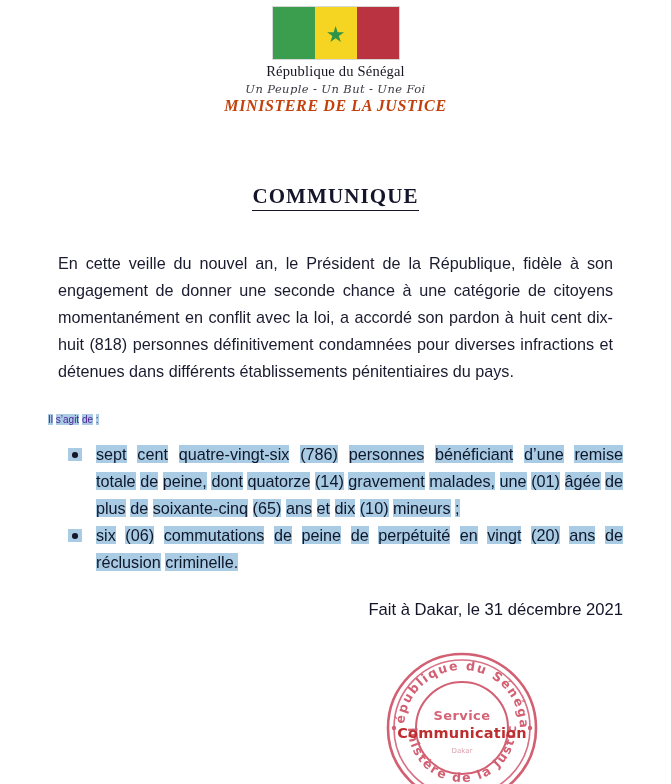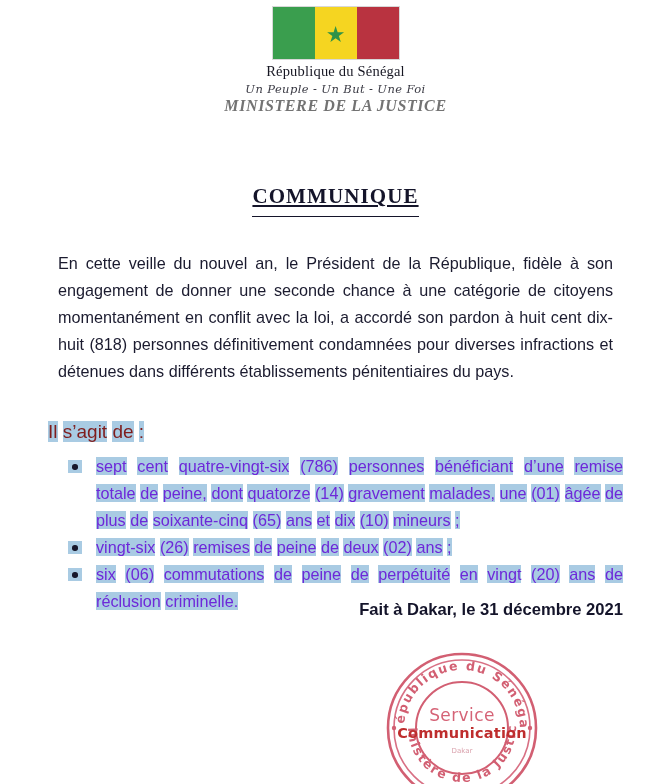--- a/index.html
+++ b/index.html
@@ -68,82 +68,81 @@
     color: #3a3a44;
     letter-spacing: .4px;
     margin-top: 2px;
     transform: scaleY(0.92);
   }
   .ministry {
     font-family: "Liberation Serif", serif;
     font-style: italic;
     font-weight: bold;
     font-size: 16px;
-    color: #737373;
+    color: #c2410c;
     letter-spacing: .6px;
     margin-top: 1px;
   }
 
   
   .doc-title {
     position: absolute;
     left: 0;
     top: 184px;
     width: 671px;
     text-align: center;
     font-family: "Liberation Serif", serif;
     font-weight: bold;
     font-size: 21px;
     letter-spacing: 1.1px;
     color: #14142a;
   }
   .doc-title span {
     border-bottom: 1.6px solid #14142a;
-    padding-bottom: 8px;
-    text-decoration: underline;
+    padding-bottom: 2px;
   }
 
   
   .body-wrap {
     position: absolute;
     left: 48px;
     top: 240px;
     width: 575px;
   }
   p.para {
     margin: 10px;
     font-size: 16.2px;
     line-height: 27px;
     text-align: justify;
     text-align-last: left;
     color: #1b1b2f;
   }
   .lead-in {
-    margin: 33px 0 0 0;
-    font-size: 19px;
+    margin: 21px 0 0 0;
+    font-size: 10px;
     line-height: 27px;
-    color: #7f1d1d;
+    color: #4c1d95;
   }
 
   
   .hl { background: #a9cbe3; }
 
   ul.bullets {
     margin: 8px 0 0 0;
     padding: 0;
     list-style: none;
   }
   ul.bullets > li {
     position: relative;
     padding-left: 48px;
     font-size: 16.2px;
     line-height: 27px;
     text-align: justify;
     text-align-last: left;
-    color: #6d28d9;
+    color: #0f172a;
   }
   .bullet-dot {
     position: absolute;
     left: 20px;
     top: 7px;
     width: 14px;
     height: 13px;
     background: #a9cbe3;
   }
   .bullet-dot::before {
@@ -158,21 +157,21 @@
   }
 
   
   .signature {
     position: absolute;
     left: 0;
     top: 600px;
     width: 623px;
     text-align: right;
     font-size: 16.6px;
-    font-weight: bold;
+    font-weight: normal;
     color: #14142a;
   }
 
   
   .stamp {
     position: absolute;
     left: 382px;
     top: 648px;
     width: 160px;
     height: 160px;
@@ -182,22 +181,22 @@
   .stamp-center {
     position: absolute;
     left: 0;
     top: 58px;
     width: 160px;
     text-align: center;
     pointer-events: none;
   }
   .stamp-center .l1 {
     font-family: "DejaVu Sans", sans-serif;
-    font-size: 17px;
-    font-weight: normal;
+    font-size: 13px;
+    font-weight: bold;
     color: #d2566b;
     letter-spacing: .4px;
     line-height: 19px;
   }
   .stamp-center .l2 {
     font-family: "DejaVu Sans", sans-serif;
     font-size: 14.5px;
     font-weight: bold;
     color: #b91c1c;
     letter-spacing: .2px;
@@ -238,24 +237,20 @@
 <div class="body-wrap">
 
   <p class="para">En cette veille du nouvel an, le Président de la République, fidèle à son engagement de donner une seconde chance à une catégorie de citoyens momentanément en conflit avec la loi, a accordé son pardon à huit cent dix-huit (818) personnes définitivement condamnées pour diverses infractions et détenues dans différents établissements pénitentiaires du pays.</p>
 
   <p class="lead-in"><span class="hl">Il</span> <span class="hl">s’agit</span> <span class="hl">de</span> <span class="hl">:</span></p>
 
   <ul class="bullets">
     <li>
       <span class="bullet-dot"></span>
       <span class="hl-target"><span class="hl">sept</span> <span class="hl">cent</span> <span class="hl">quatre-vingt-six</span> <span class="hl">(786)</span> <span class="hl">personnes</span> <span class="hl">bénéficiant</span> <span class="hl">d’une</span> <span class="hl">remise</span> <span class="hl">totale</span> <span class="hl">de</span> <span class="hl">peine,</span> <span class="hl">dont</span> <span class="hl">quatorze</span> <span class="hl">(14)</span> <span class="hl">gravement</span> <span class="hl">malades,</span> <span class="hl">une</span> <span class="hl">(01)</span> <span class="hl">âgée</span> <span class="hl">de</span> <span class="hl">plus</span> <span class="hl">de</span> <span class="hl">soixante-cinq</span> <span class="hl">(65)</span> <span class="hl">ans</span> <span class="hl">et</span> <span class="hl">dix</span> <span class="hl">(10)</span> <span class="hl">mineurs</span> <span class="hl">;</span></span>
-    </li>
-    <li>
-      <span class="bullet-dot"></span>
-      <span class="hl-target"><span class="hl">vingt-six</span> <span class="hl">(26)</span> <span class="hl">remises</span> <span class="hl">de</span> <span class="hl">peine</span> <span class="hl">de</span> <span class="hl">deux</span> <span class="hl">(02)</span> <span class="hl">ans</span> <span class="hl">;</span></span>
     </li>
     <li>
       <span class="bullet-dot"></span>
       <span class="hl-target"><span class="hl">six</span> <span class="hl">(06)</span> <span class="hl">commutations</span> <span class="hl">de</span> <span class="hl">peine</span> <span class="hl">de</span> <span class="hl">perpétuité</span> <span class="hl">en</span> <span class="hl">vingt</span> <span class="hl">(20)</span> <span class="hl">ans</span> <span class="hl">de</span> <span class="hl">réclusion</span> <span class="hl">criminelle.</span></span>
     </li>
   </ul>
 </div>
 
 <div class="signature">Fait à Dakar, le 31 décembre 2021</div>
 

